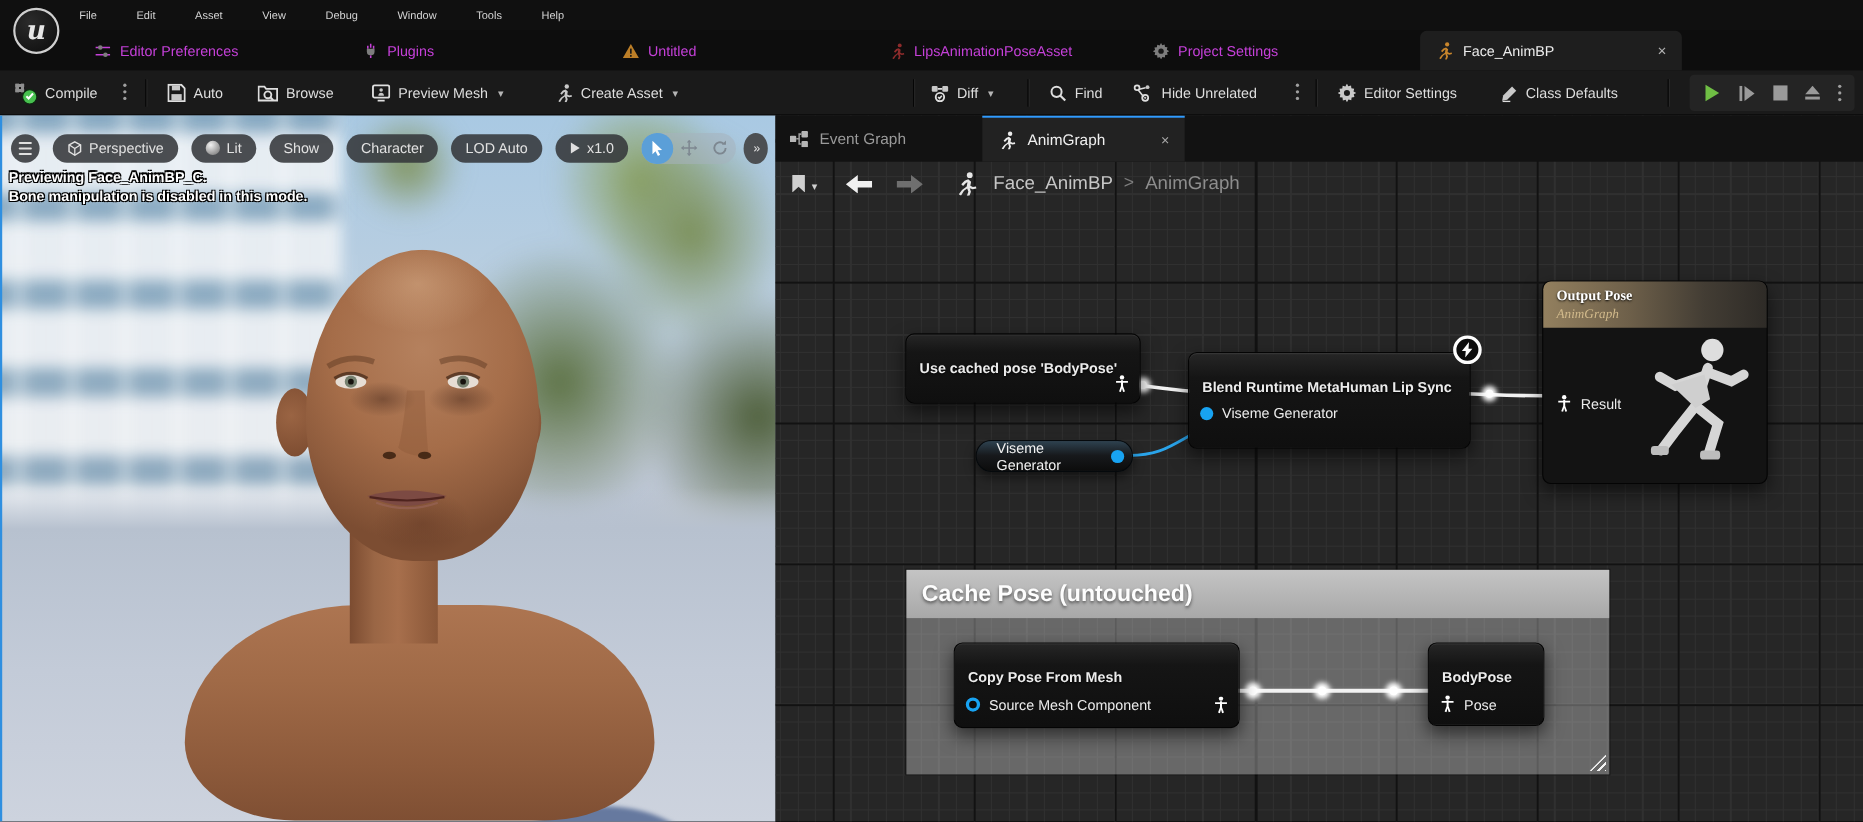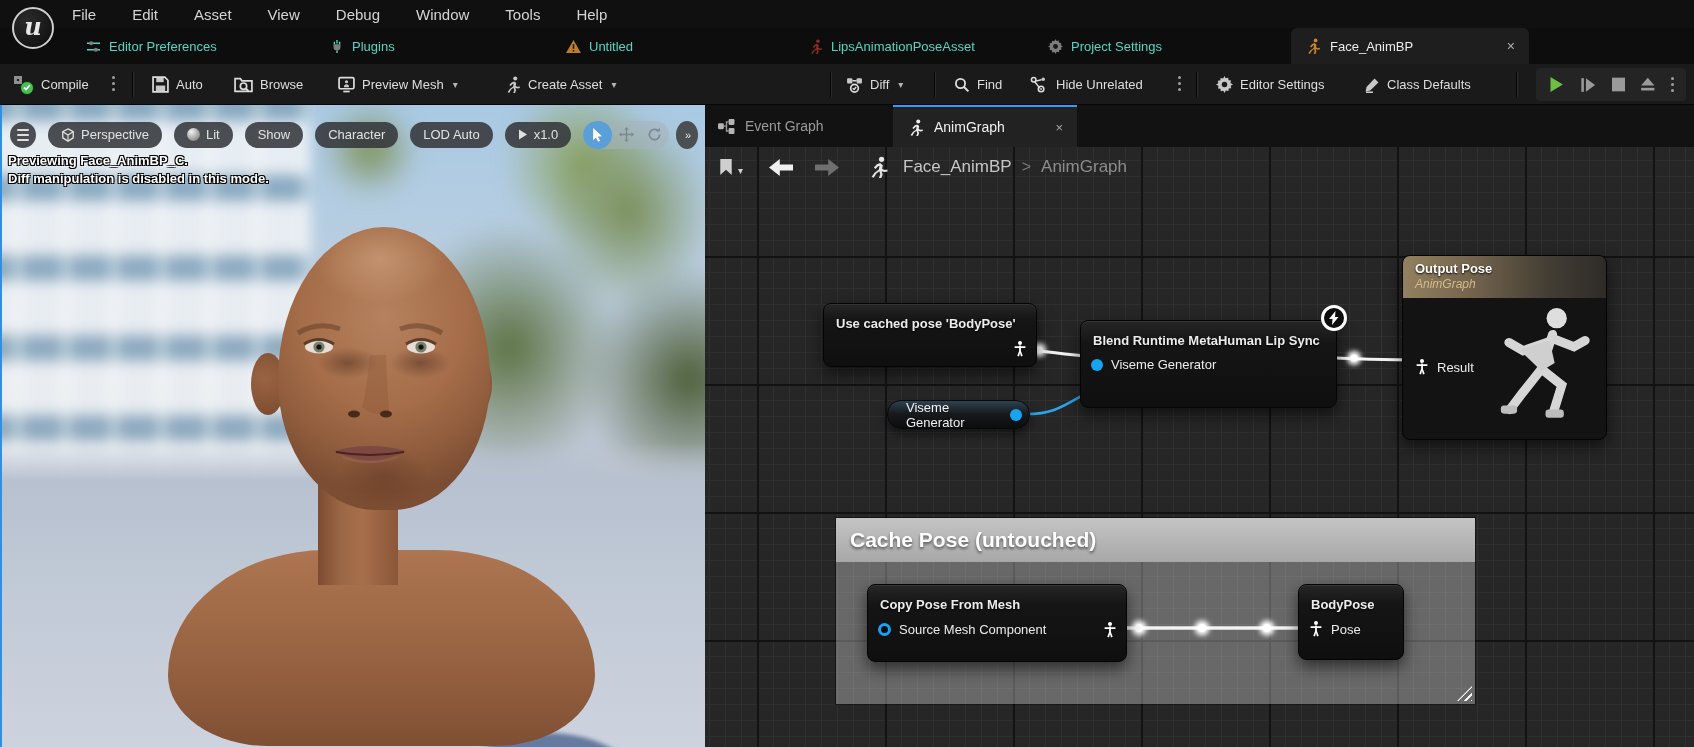--- a/index.html
+++ b/index.html
@@ -3,29 +3,29 @@
 <meta charset="utf-8">
 <style>
   html,body{margin:0;padding:0;background:#000;}
   .app{position:relative;width:1694px;height:747px;overflow:hidden;background:#0f0f0f;
        font-family:"Liberation Sans",sans-serif;color:#d8d8d8;-webkit-font-smoothing:antialiased;}
   .app *{box-sizing:border-box;}
   svg{display:block;}
 
   
   .menu-row{position:absolute;left:0;top:0;width:100%;height:28px;background:#101010;display:flex;align-items:center;padding-left:72px;gap:36px;}
-  .menu-item{font-size:15px;color:#d4d4d4;cursor:default;}
+  .menu-item{font-size:10px;color:#d4d4d4;cursor:default;}
   .ue-logo{position:absolute;left:12px;top:7px;width:42px;height:42px;border-radius:50%;
            border:2px solid #cfcfcf;background:radial-gradient(circle at 35% 30%,#2b2b2b,#0c0c0c);
            display:flex;align-items:center;justify-content:center;z-index:20;}
   .ue-logo span{font-family:"DejaVu Serif",serif;font-style:italic;font-weight:700;font-size:24px;color:#e8e8e8;margin-top:-3px;}
 
   
   .tab-row{position:absolute;left:0;top:28px;width:100%;height:36px;background:#0d0d0d;}
-  .bg-tab{position:absolute;top:0;height:36px;display:flex;align-items:center;gap:8px;color:#5eead4;font-size:13px;filter:blur(.6px);opacity:.9;}
+  .bg-tab{position:absolute;top:0;height:36px;display:flex;align-items:center;gap:8px;color:#d946ef;font-size:13px;filter:blur(.6px);opacity:.9;}
   .active-tab{position:absolute;left:1291px;top:0;width:238px;height:36px;background:#1e1e1e;border-radius:6px 6px 0 0;
               display:flex;align-items:center;gap:9px;padding:0 14px;color:#ececec;font-size:13px;}
   .active-tab .close{margin-left:auto;color:#b0b0b0;font-size:14px;cursor:pointer;}
 
   
   .toolbar{position:absolute;left:0;top:64px;width:100%;height:41px;background:#1a1a1a;border-bottom:1px solid #060606;}
   .tbtn{position:absolute;top:0;height:41px;display:flex;align-items:center;gap:7px;font-size:13px;color:#dedede;cursor:pointer;}
   .tbtn .chev{font-size:10px;color:#b5b5b5;margin-left:2px;}
   .tsep{position:absolute;top:8px;width:1px;height:25px;background:#050505;box-shadow:1px 0 0 #2c2c2c;}
   .tdots{position:absolute;top:12px;display:flex;flex-direction:column;gap:3px;cursor:pointer;}
@@ -103,40 +103,40 @@
   .gtab-active .close{margin-left:auto;color:#a8a8a8;font-size:13px;}
   .crumbbar{position:absolute;left:0;top:46px;height:32px;display:flex;align-items:center;z-index:10;color:#9a9a9a;}
   .crumb-root{font-size:17px;color:#c6c6c6;cursor:pointer;}
   .crumb-sep{font-size:16px;color:#7d7d7d;margin:0 10px;}
   .crumb-cur{font-size:17px;color:#8d8d8d;}
 
   
   .unode{position:absolute;z-index:4;border-radius:8px;border:1px solid #040404;
       background:linear-gradient(180deg,#262626 0,#151515 26%,#0f0f0f 100%);
       box-shadow:0 7px 16px rgba(0,0,0,.55), inset 0 1px 0 rgba(255,255,255,.07);color:#ececec;}
-  .unode .ntitle{font-size:13px;font-weight:700;padding:12px 12px 4px;text-shadow:0 1px 2px #000;white-space:nowrap;}
+  .unode .ntitle{font-size:13px;font-weight:700;padding:23px 12px 4px;text-shadow:0 1px 2px #000;white-space:nowrap;}
   .pinrow{display:flex;align-items:center;gap:8px;padding:5px 10px;font-size:13px;white-space:nowrap;}
   .pose-pin{width:14px;height:16px;color:#fff;flex:0 0 auto;}
   .obj-pin{width:12px;height:12px;border-radius:50%;background:#18a3f2;flex:0 0 auto;}
   .obj-pin.hollow{background:#0c0c0c;border:3px solid #18a3f2;width:13px;height:13px;}
   .outpin{position:absolute;right:9px;}
   .lightning{position:absolute;z-index:6;width:26px;height:26px;border-radius:50%;background:#0d0d0d;border:3px solid #fff;
       display:flex;align-items:center;justify-content:center;}
   .compact-node{position:absolute;z-index:4;height:29px;border-radius:14px;border:1px solid #05090c;
       background:linear-gradient(180deg,#2e4250 0%,#17191c 48%,#0c0c0c 100%);
       box-shadow:0 5px 10px rgba(0,0,0,.5);display:flex;align-items:center;color:#f2f2f2;font-size:13px;padding:0 26px 0 18px;}
   .comment{position:absolute;z-index:2;border:1px solid rgba(0,0,0,.45);}
   .comment .ctitle{height:44px;background:linear-gradient(180deg,#c4c4c4,#a8a8a8);display:flex;align-items:center;
       padding:0 14px;font-size:21px;font-weight:700;color:#fdfdfd;text-shadow:0 2px 3px rgba(0,0,0,.55);}
   .comment .cbody{position:relative;height:142px;background:rgba(228,228,228,.35);}
   .resize-h{position:absolute;right:3px;bottom:3px;width:15px;height:15px;
       background:repeating-linear-gradient(135deg,#f2f2f2 0 2px,transparent 2px 5px);
       clip-path:polygon(100% 0,100% 100%,0 100%);cursor:nwse-resize;}
   .outpose-head{height:42px;border-radius:7px 7px 0 0;padding:5px 12px 0;
-      background:linear-gradient(90deg,#93805f 0%,#6e604a 38%,#433d34 72%,#2e2b27 100%);}
+      background:linear-gradient(90deg,#93805f 0%,#6e604a 38%,#433d34 72%,#2e2b27 100%);font-family:Liberation Serif, serif;}
   .outpose-head .t1{font-size:13px;font-weight:700;color:#fff;text-shadow:0 1px 2px #000;}
   .outpose-head .t2{font-size:12px;font-style:italic;color:#d2ba8c;margin-top:1px;}
   .wires{position:absolute;inset:0;z-index:3;pointer-events:none;}
 </style>
 </head>
 <body>
 
 <svg width="0" height="0" style="position:absolute">
   <defs>
     <symbol id="sym-pose" viewBox="0 0 12 16">
@@ -502,27 +502,27 @@
                 <use href="#sym-rotate"></use>
               </svg>
           </div>
         </div>
       </div>
       <div class="vp-expander">
           <span>»</span>
         </div>
 
       <div class="vp-msg" style="top:48px">Previewing Face_AnimBP_C.</div>
-      <div class="vp-msg" style="top:66px">Diff manipulation is disabled in this mode.</div>
+      <div class="vp-msg" style="top:66px">Bone manipulation is disabled in this mode.</div>
     </div>
 
     <div class="graph">
       <div class="graph-grid"></div>
 
-      <div class="comment" style="left:130px;top:412px;width:641px;">
+      <div class="comment" style="left:118px;top:412px;width:641px;">
         <div class="ctitle">Cache Pose (untouched)</div>
         <div class="cbody">
           <div class="resize-h"></div>
         </div>
       </div>
 
       <svg class="wires" width="989" height="642">
         <defs>
           <filter id="glow" x="-80%" y="-80%" width="260%" height="260%">
             <feGaussianBlur stdDeviation="2.6"></feGaussianBlur>

